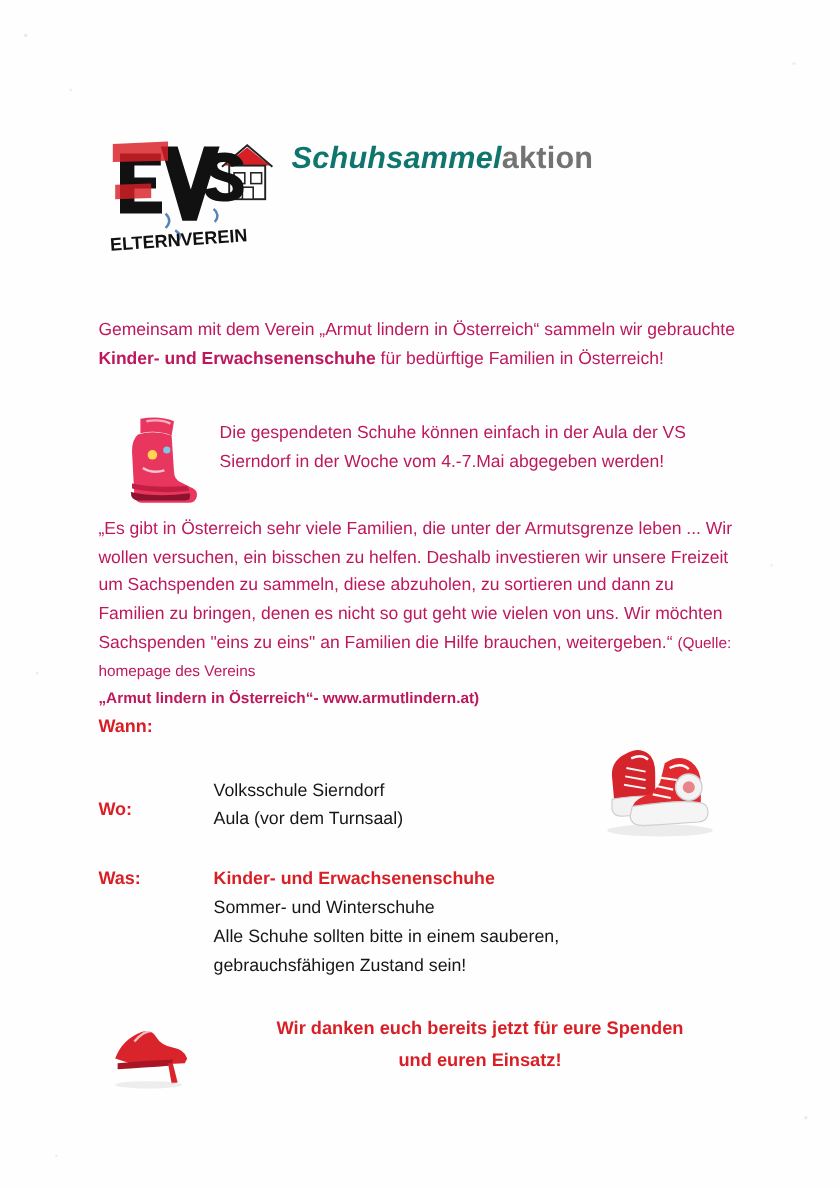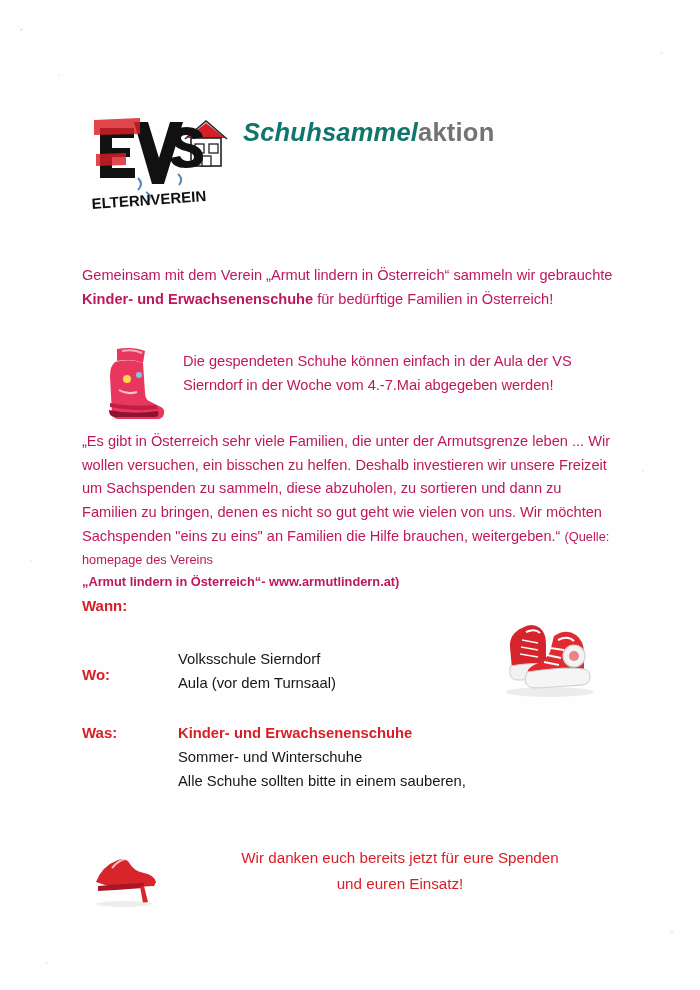--- a/index.html
+++ b/index.html
@@ -139,21 +139,21 @@
     height: 70px;
   }
 
   .thanks {
     position: absolute;
     left: 200px;
     top: 845px;
     width: 400px;
     text-align: center;
     color: #d81f26;
-    font-weight: normal;
+    font-weight: bold;
     font-size: 15.2px;
     line-height: 1.7;
   }
 </style>
 </head>
 <body>
 
 <div class="page">
 
   <div class="speckle" style="left:20px;top:28px;width:3px;height:3px;"></div>
@@ -248,20 +248,21 @@
   <div class="row-value val-wo">
     <div>Volksschule Sierndorf</div>
     <div>Aula (vor dem Turnsaal)</div>
   </div>
 
   <div class="row-label lbl-was">Was:</div>
   <div class="row-value val-was">
     <div class="red-b">Kinder- und Erwachsenenschuhe</div>
     <div>Sommer- und Winterschuhe</div>
     <div>Alle Schuhe sollten bitte in einem sauberen,</div>
+    <div>gebrauchsfähigen Zustand sein!</div>
   </div>
 
   <div class="sneakers">
     <svg viewBox="0 0 130 90" width="130" height="90" aria-hidden="true">
 
       <g>
         <path d="M52,18 q10,-6 18,0 q6,5 6,16 l0,22 q0,6 -8,7 l-16,2 q-9,1 -10,-6 l-2,-22 q-1,-13 12,-19 Z" fill="#d6242c"></path>
         <path d="M40,56 q26,-4 38,-2 q6,1 6,7 q0,6 -7,7 l-26,2 q-10,1 -11,-6 Z" fill="#f2f2f2" stroke="#cfcfcf" stroke-width="1"></path>
         <path d="M56,22 q9,-4 14,1" stroke="#ffffff" stroke-width="2" fill="none"></path>
         <g stroke="#f6f6f6" stroke-width="1.6">

